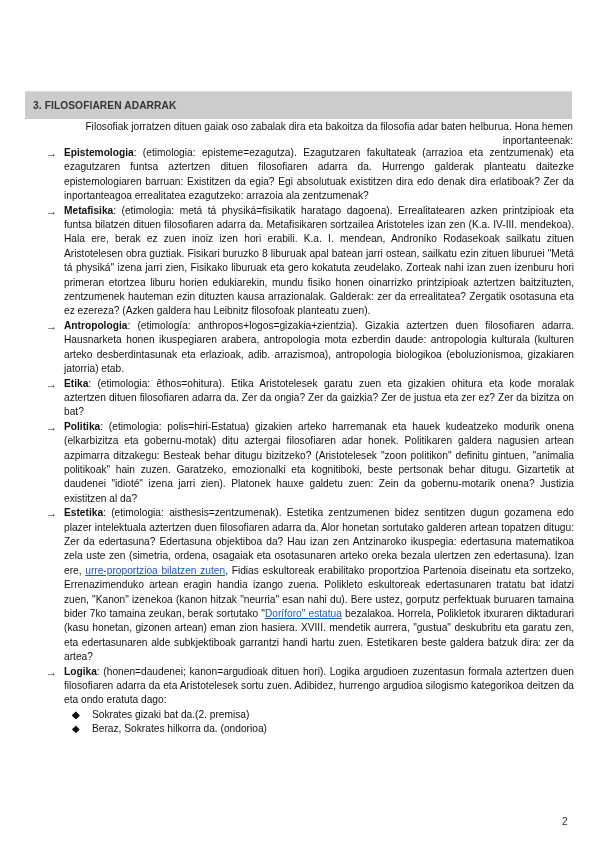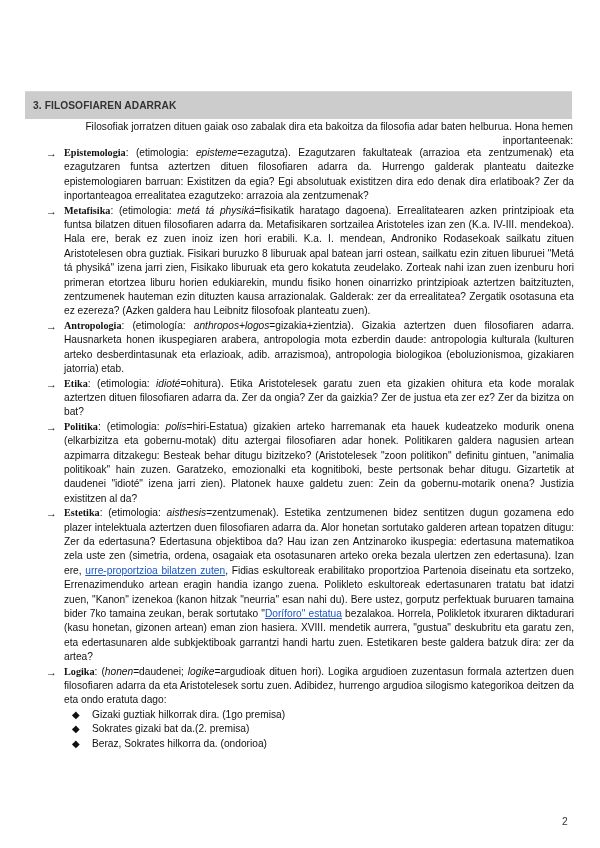--- a/index.html
+++ b/index.html
@@ -26,22 +26,22 @@
     position: absolute; left: 46px; top: 127px; width: 528px;
     margin: 0; padding: 0; list-style: none;
   }
   .list > li {
     position: relative; padding-left: 18px; text-align: justify;
     margin: 0;
   }
   .arrow {
     position: absolute; left: 0; top: 0; font-size: 11px; font-weight: bold;
   }
-  .term { font-weight: bold; font-family: Liberation Serif, serif; }
-  .it { font-style: italic; }
+  .term { font-weight: bold; }
+  .it { }
   a.link { color: #1a55c8; }
   .sub {
     list-style: none; margin: 0; padding: 0;
     position: relative;
   }
   .sub li { position: relative; padding-left: 28px; text-align: left; }
   .diamond { position: absolute; left: 8px; top: 0; font-size: 10px; }
   .pagenum { position: absolute; left: 562px; top: 796px; font-size: 10.2px; color: #333; }
 </style>
 </head>
@@ -63,35 +63,35 @@
     <li>
       <span class="arrow">→</span>
       <span class="term">Metafisika</span><span>: (etimologia: </span><span class="it">metá tá physiká</span><span>=fisikatik haratago dagoena). Errealitatearen azken printzipioak eta funtsa bilatzen dituen filosofiaren adarra da. Metafisikaren sortzailea Aristoteles izan zen (K.a. IV-III. mendekoa). Hala ere, berak ez zuen inoiz izen hori erabili. K.a. I. mendean, Androniko Rodasekoak sailkatu zituen Aristotelesen obra guztiak. Fisikari buruzko 8 liburuak apal batean jarri ostean, sailkatu ezin zituen liburuei "Metá tá physiká" izena jarri zien, Fisikako liburuak eta gero kokatuta zeudelako. Zorteak nahi izan zuen izenburu hori primeran etortzea liburu horien edukiarekin, mundu fisiko honen oinarrizko printzipioak aztertzen baitzituzten, zentzumenek hauteman ezin dituzten kausa arrazionalak. Galderak: zer da errealitatea? Zergatik osotasuna eta ez ezereza? (Azken galdera hau Leibnitz filosofoak planteatu zuen).</span>
     </li>
     <li>
       <span class="arrow">→</span>
       <span class="term">Antropologia</span><span>: (etimología: </span><span class="it">anthropos+logos</span><span>=gizakia+zientzia). Gizakia aztertzen duen filosofiaren adarra. Hausnarketa honen ikuspegiaren arabera, antropologia mota ezberdin daude: antropologia kulturala (kulturen arteko desberdintasunak eta erlazioak, adib. arrazismoa), antropologia biologikoa (eboluzionismoa, gizakiaren jatorria) etab.</span>
     </li>
     <li>
       <span class="arrow">→</span>
-      <span class="term">Etika</span><span>: (etimologia: </span><span class="it">idioté</span><span>=ohitura). Etika Aristotelesek garatu zuen eta gizakien ohitura eta kode moralak aztertzen dituen filosofiaren adarra da. Zer da ongia? Zer da gaizkia? Zer de justua eta zer ez? Zer da bizitza on bat?</span>
+      <span class="term">Etika</span><span>: (etimologia: </span><span class="it">êthos</span><span>=ohitura). Etika Aristotelesek garatu zuen eta gizakien ohitura eta kode moralak aztertzen dituen filosofiaren adarra da. Zer da ongia? Zer da gaizkia? Zer de justua eta zer ez? Zer da bizitza on bat?</span>
     </li>
     <li>
       <span class="arrow">→</span>
       <span class="term">Politika</span><span>: (etimologia: </span><span class="it">polis</span><span>=hiri-Estatua) gizakien arteko harremanak eta hauek kudeatzeko modurik onena (elkarbizitza eta gobernu-motak) ditu aztergai filosofiaren adar honek. Politikaren galdera nagusien artean azpimarra ditzakegu: Besteak behar ditugu bizitzeko? (Aristotelesek "zoon politikon" definitu gintuen, "animalia politikoak" hain zuzen. Garatzeko, emozionalki eta kognitiboki, beste pertsonak behar ditugu. Gizartetik at daudenei "idioté" izena jarri zien). Platonek hauxe galdetu zuen: Zein da gobernu-motarik onena? Justizia existitzen al da?</span>
     </li>
     <li>
       <span class="arrow">→</span>
       <span class="term">Estetika</span><span>: (etimologia: </span><span class="it">aisthesis</span><span>=zentzumenak). Estetika zentzumenen bidez sentitzen dugun gozamena edo plazer intelektuala aztertzen duen filosofiaren adarra da. Alor honetan sortutako galderen artean topatzen ditugu: Zer da edertasuna? Edertasuna objektiboa da? Hau izan zen Antzinaroko ikuspegia: edertasuna matematikoa zela uste zen (simetria, ordena, osagaiak eta osotasunaren arteko oreka bezala ulertzen zen edertasuna). Izan ere, </span><a class="link" href="#">urre-proportzioa bilatzen zuten</a><span>, Fidias eskultoreak erabilitako proportzioa Partenoia diseinatu eta sortzeko, Errenazimenduko artean eragin handia izango zuena. Polikleto eskultoreak edertasunaren tratatu bat idatzi zuen, "Kanon" izenekoa (kanon hitzak "neurria" esan nahi du). Bere ustez, gorputz perfektuak buruaren tamaina bider 7ko tamaina zeukan, berak sortutako "</span><a class="link" href="#">Doríforo" estatua</a><span> bezalakoa. Horrela, Polikletok itxuraren diktadurari (kasu honetan, gizonen artean) eman zion hasiera. XVIII. mendetik aurrera, "gustua" deskubritu eta garatu zen, eta edertasunaren alde subkjektiboak garrantzi handi hartu zuen. Estetikaren beste galdera batzuk dira: zer da artea?</span>
     </li>
     <li>
       <span class="arrow">→</span>
-      <span class="term">Logika</span><span>: (</span><span class="it">honen</span><span>=daudenei; </span><span class="it">logike</span><span>=argudioak dituen hori). Logika argudioen zuzentasun formala aztertzen duen filosofiaren adarra da eta Aristotelesek sortu zuen. Adibidez, hurrengo argudioa silogismo kategorikoa deitzen da eta ondo eratuta dago:</span>
+      <span class="term">Logika</span><span>: (</span><span class="it">honen</span><span>=daudenei; </span><span class="it">kanon</span><span>=argudioak dituen hori). Logika argudioen zuzentasun formala aztertzen duen filosofiaren adarra da eta Aristotelesek sortu zuen. Adibidez, hurrengo argudioa silogismo kategorikoa deitzen da eta ondo eratuta dago:</span>
       <ul class="sub">
-        <li><span class="diamond">◆</span><span>Gizaki guztiak hilkorrak dira. (1go premisa)</span></li>
+        <li><span class="diamond">◆</span></li>
         <li><span class="diamond">◆</span><span>Sokrates gizaki bat da.(2. premisa)</span></li>
         <li><span class="diamond">◆</span><span>Beraz, Sokrates hilkorra da. (ondorioa)</span></li>
       </ul>
     </li>
   </ul>
 
   <div class="pagenum">2</div>
 </div>
 
 </body></html>

